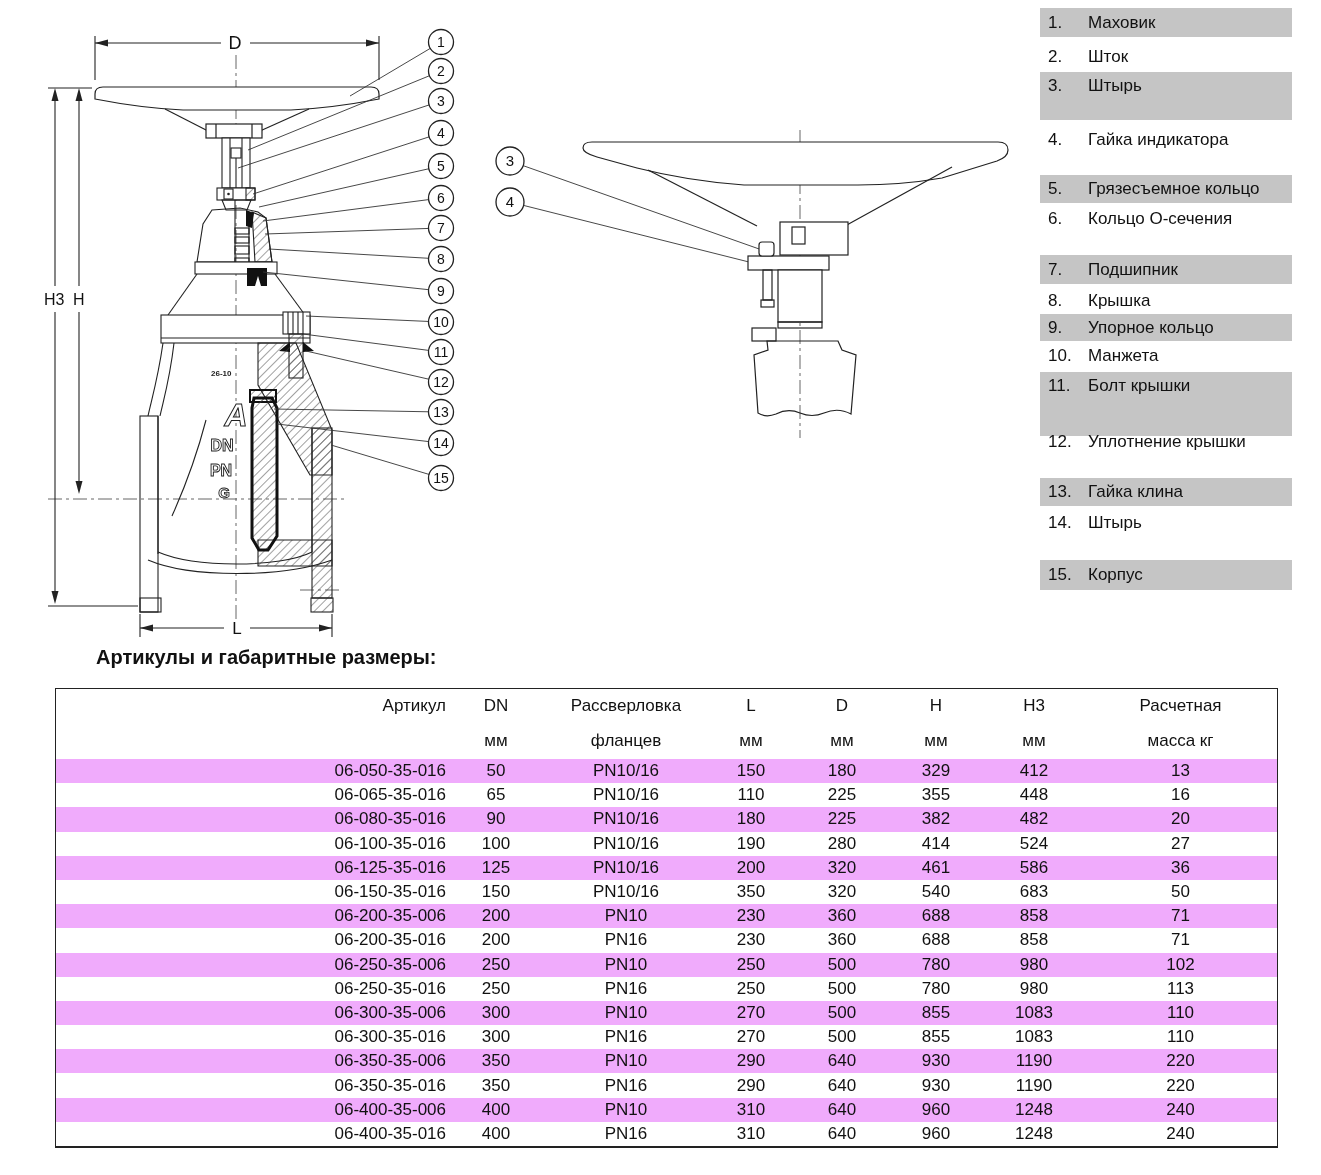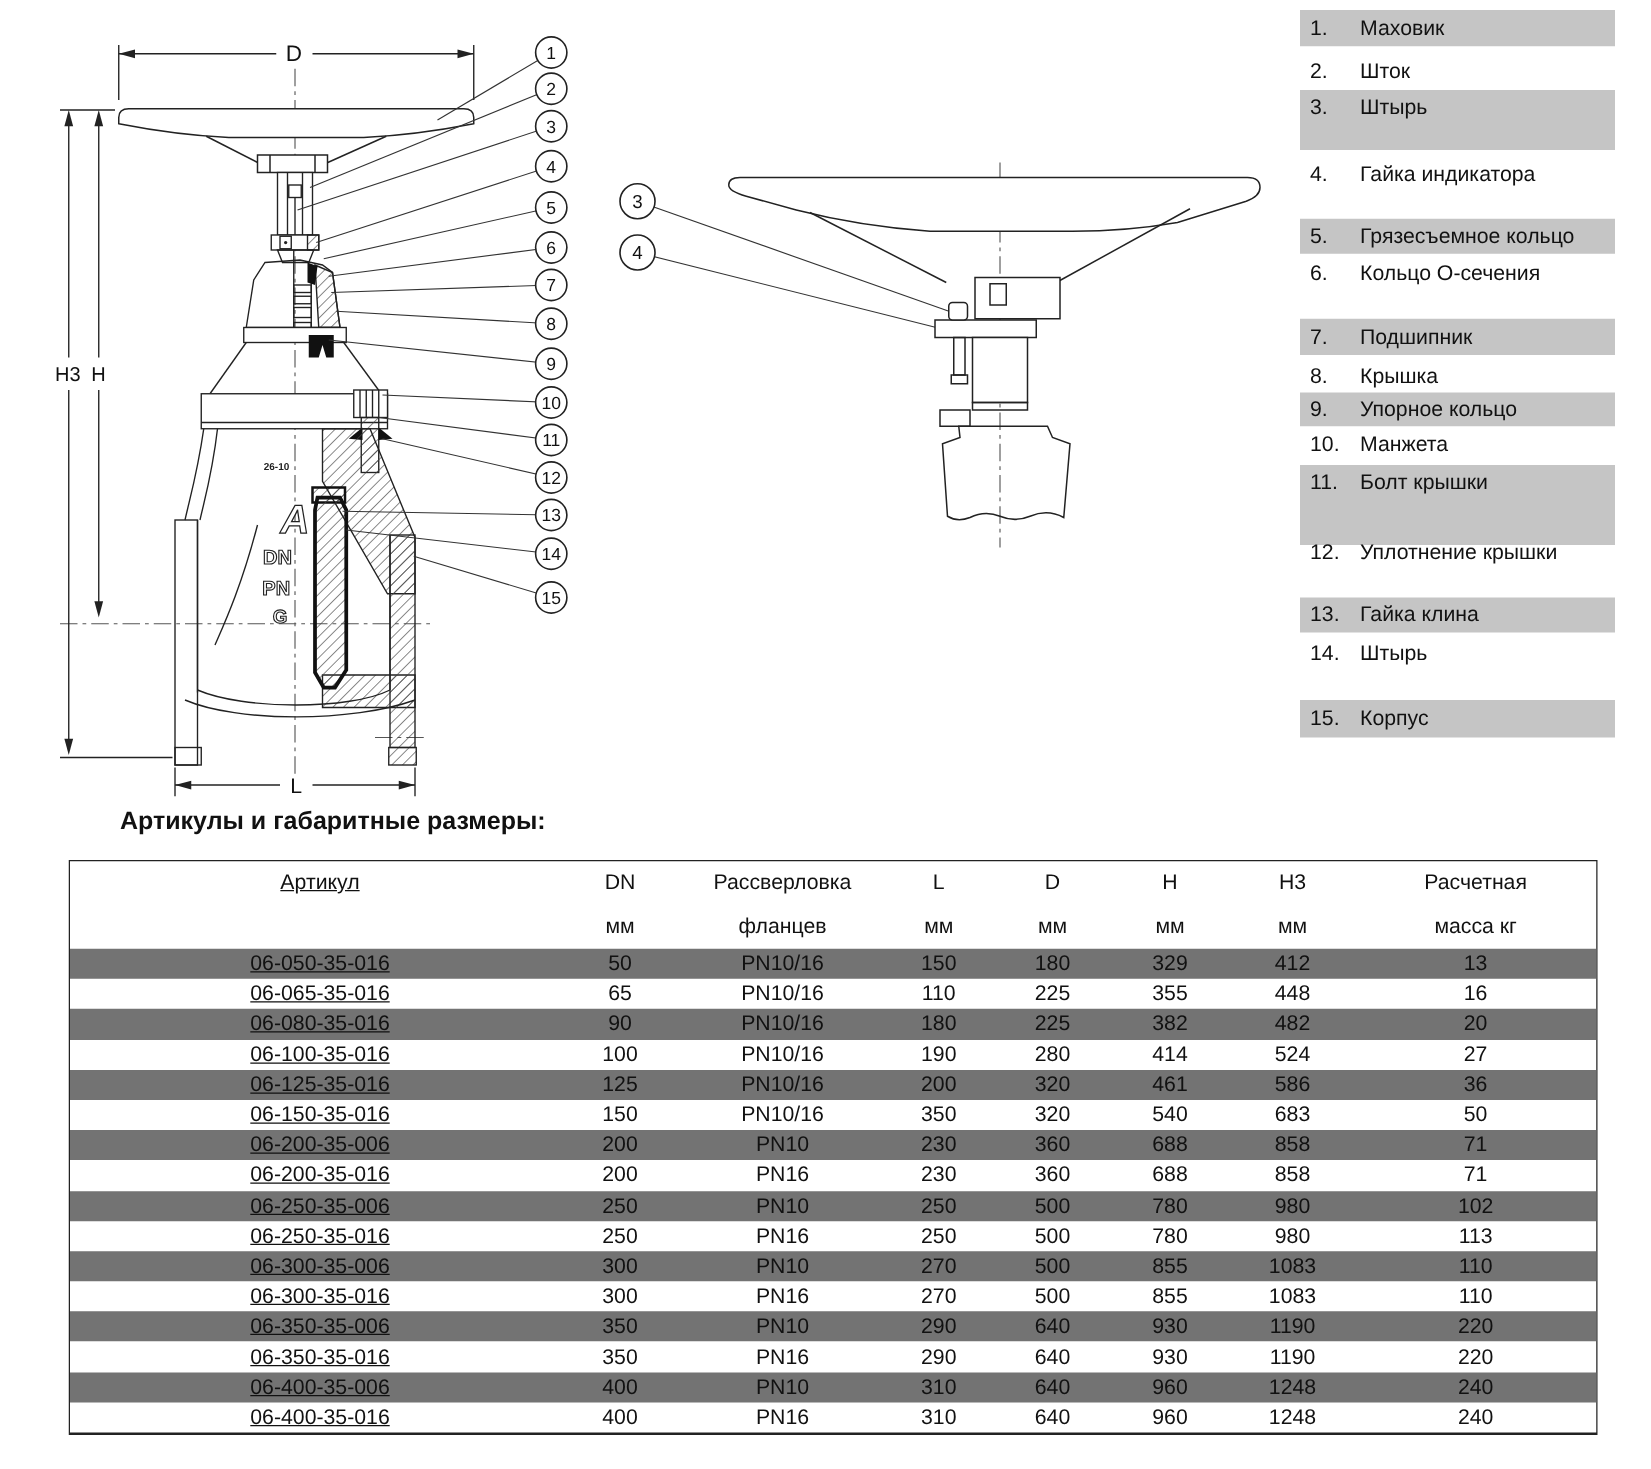--- a/index.html
+++ b/index.html
@@ -38,30 +38,30 @@
   
   .section-title{position:absolute;left:55px;top:646px;font-size:20px;font-weight:bold;margin-left:41px;}
 
   
   .dims-table{position:absolute;left:55px;top:688px;width:1221px;
               border:1px solid #222;border-bottom-width:2px;font-size:17px;}
   .t-header{display:flex;height:70px;}
   .t-cell{box-sizing:border-box;text-align:center;overflow:hidden;white-space:nowrap;}
   .h-cell{display:flex;flex-direction:column;padding-top:7px;}
   .h-unit{margin-top:15px;}
-  .c0{width:390px;text-align:center;padding-left:10px;text-decoration:underline;}
+  .c0{width:390px;text-align:right;padding-left:10px;}
   .c1{width:100px;}
   .c2{width:160px;}
   .c3{width:90px;}
   .c4{width:92px;}
   .c5{width:96px;}
   .c6{width:100px;}
   .c7{width:193px;}
   .t-row{display:flex;height:24.2px;align-items:center;}
-  .t-row.shaded{background:#737373;}
+  .t-row.shaded{background:#f0abfc;}
 </style>
 </head>
 <body>
 
 <div id="page">
 
   <svg id="valve-svg" class="drawing-svg" width="470" height="660" viewBox="0 0 470 660">
     <defs>
       <pattern id="hatch" patternUnits="userSpaceOnUse" width="6" height="6" patternTransform="rotate(45)">
         <line x1="0" y1="0" x2="0" y2="6" stroke="#444" stroke-width="1"></line>

